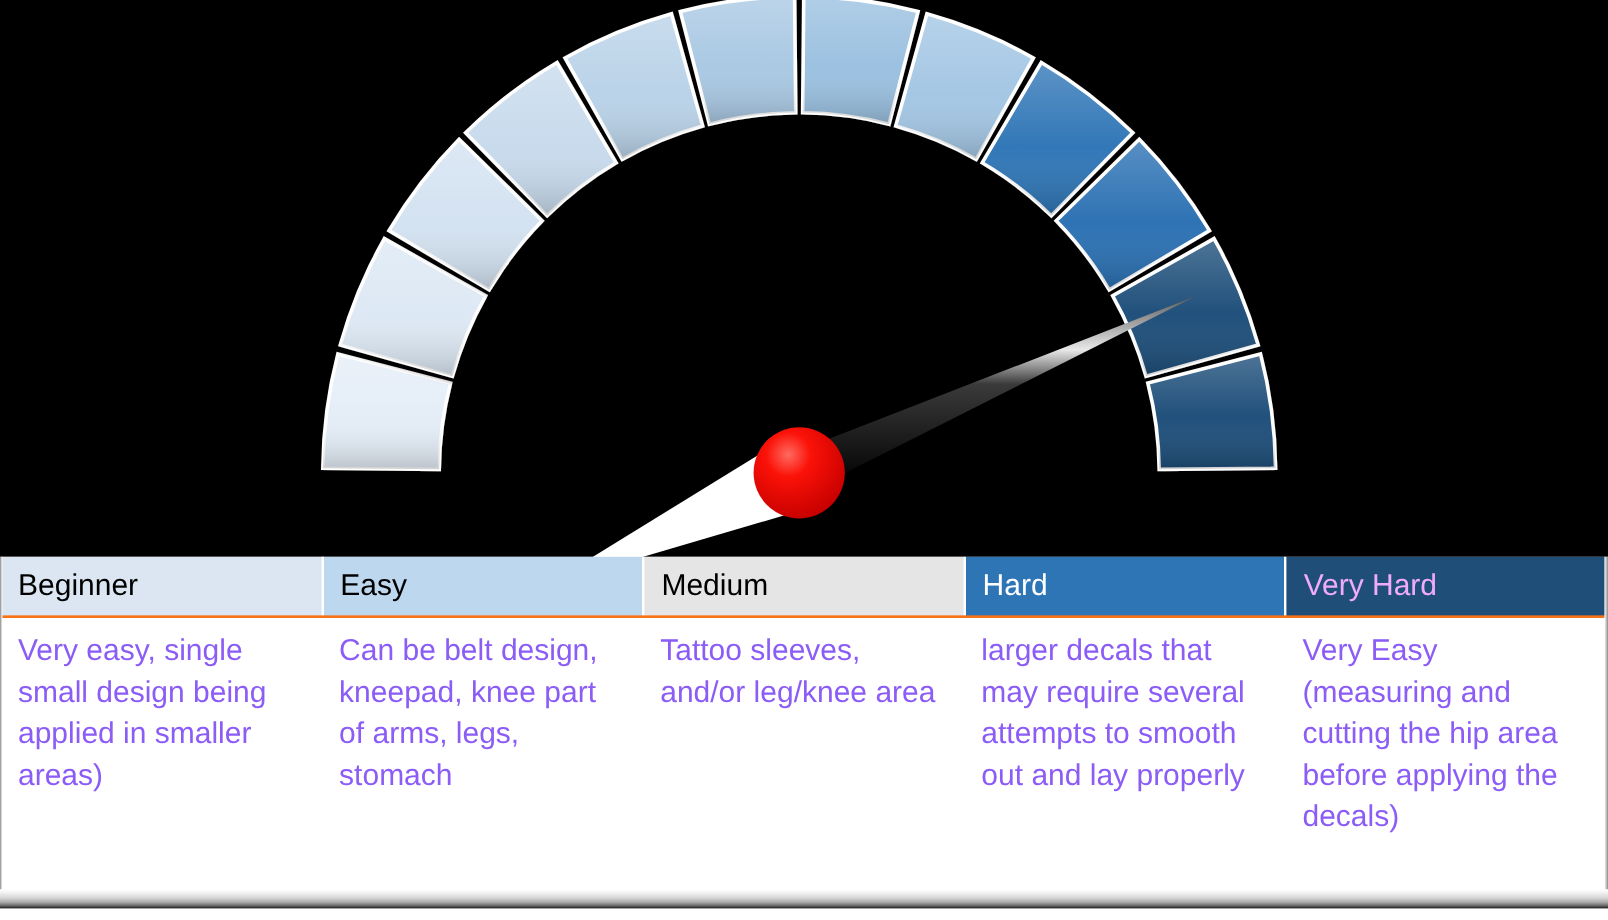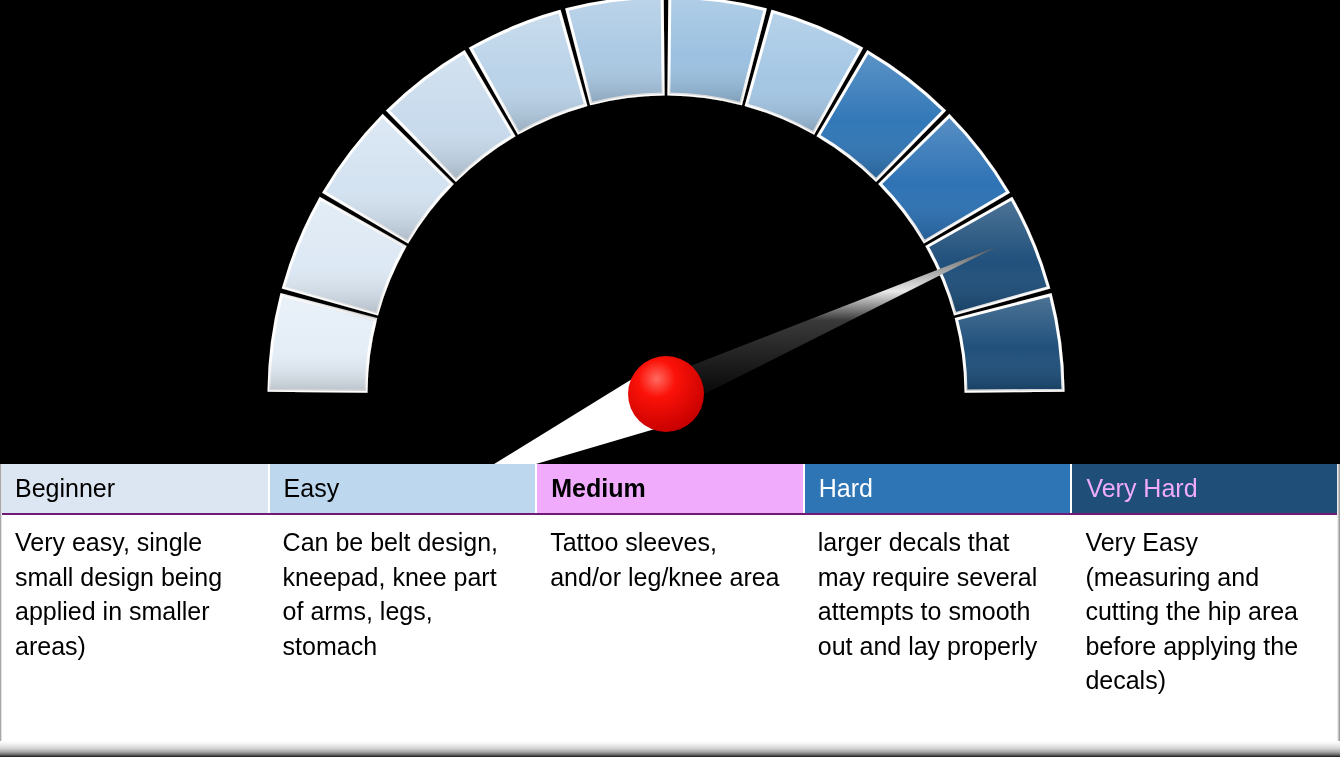--- a/index.html
+++ b/index.html
@@ -44,31 +44,31 @@
 
   th.hdr {
     height: 50px;
     padding: 0 0 0 14px;
     text-align: left;
     vertical-align: middle;
     font-weight: normal;
     font-size: 25px;
     line-height: 1.1;
     border-right: 2px solid #ffffff;
-    border-bottom: 2px solid #701a75;
+    border-bottom: 2px solid #f97316;
     white-space: nowrap;
   }
   th.hdr:last-child { border-right: none; }
 
   td.cell {
     vertical-align: top;
     padding: 10px 14px 6px 14px;
     font-size: 25px;
     line-height: 1.38;
-    color: #000000;
+    color: #8b5cf6;
     background: #ffffff;
     height: 240px;
   }
 
   
   #table-shadow {
     position: absolute;
     left: 0; top: 741px;
     width: 1340px; height: 16px;
     background: linear-gradient(to bottom,
@@ -181,21 +181,21 @@
         <col>
           <col>
           <col>
           <col>
           <col>
       </colgroup>
       <thead>
         <tr>
           <th class="hdr" style="background: rgb(220, 230, 242); color: rgb(0, 0, 0);">Beginner</th>
           <th class="hdr" style="background: rgb(189, 215, 238); color: rgb(0, 0, 0); margin-left: 24px;">Easy</th>
-          <th class="hdr" style="background: #f0abfc; color: rgb(0, 0, 0); font-weight: bold;">Medium</th>
+          <th class="hdr" style="background: #e5e5e5; color: rgb(0, 0, 0);">Medium</th>
           <th class="hdr" style="background: rgb(46, 117, 182); color: rgb(255, 255, 255); margin-top: 31px;">Hard</th>
           <th class="hdr" style="background: rgb(31, 78, 121); color: #f0abfc;">Very Hard</th>
         </tr>
       </thead>
       <tbody>
         <tr>
           <td class="cell">Very easy, single small design being applied in smaller areas)</td>
           <td class="cell">Can be belt design, kneepad, knee part of arms, legs, stomach</td>
           <td class="cell">Tattoo sleeves, and/or leg/knee area</td>
           <td class="cell">larger decals that may require several attempts to smooth out and lay properly</td>

